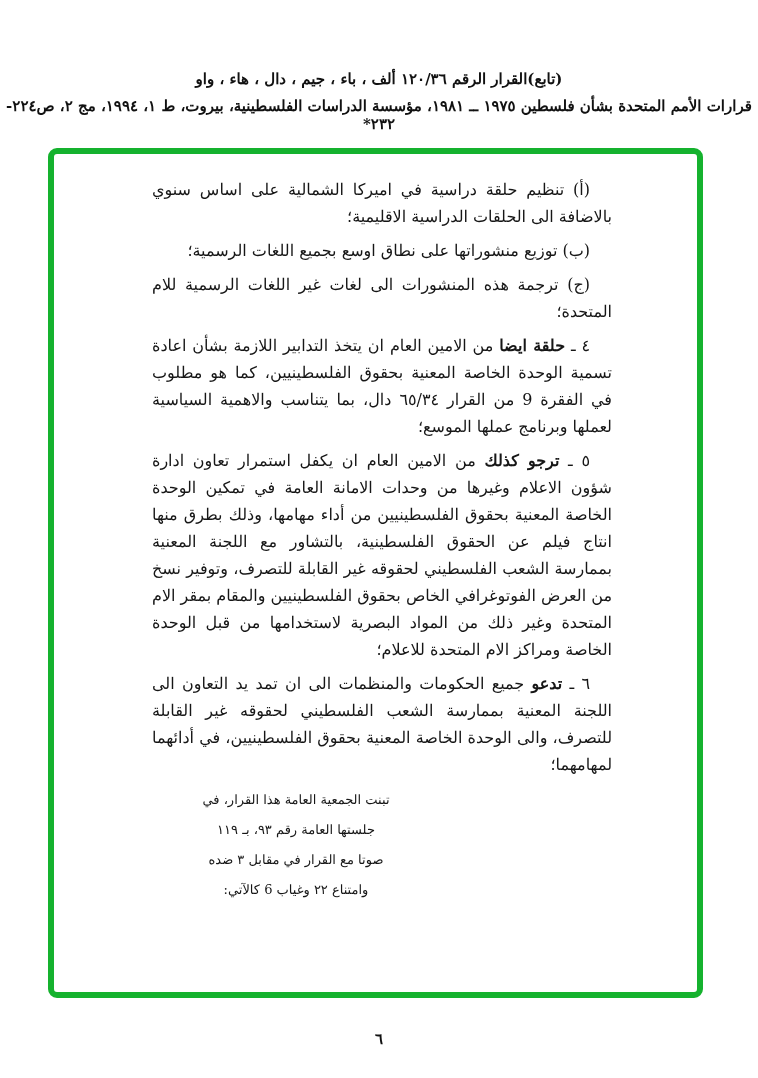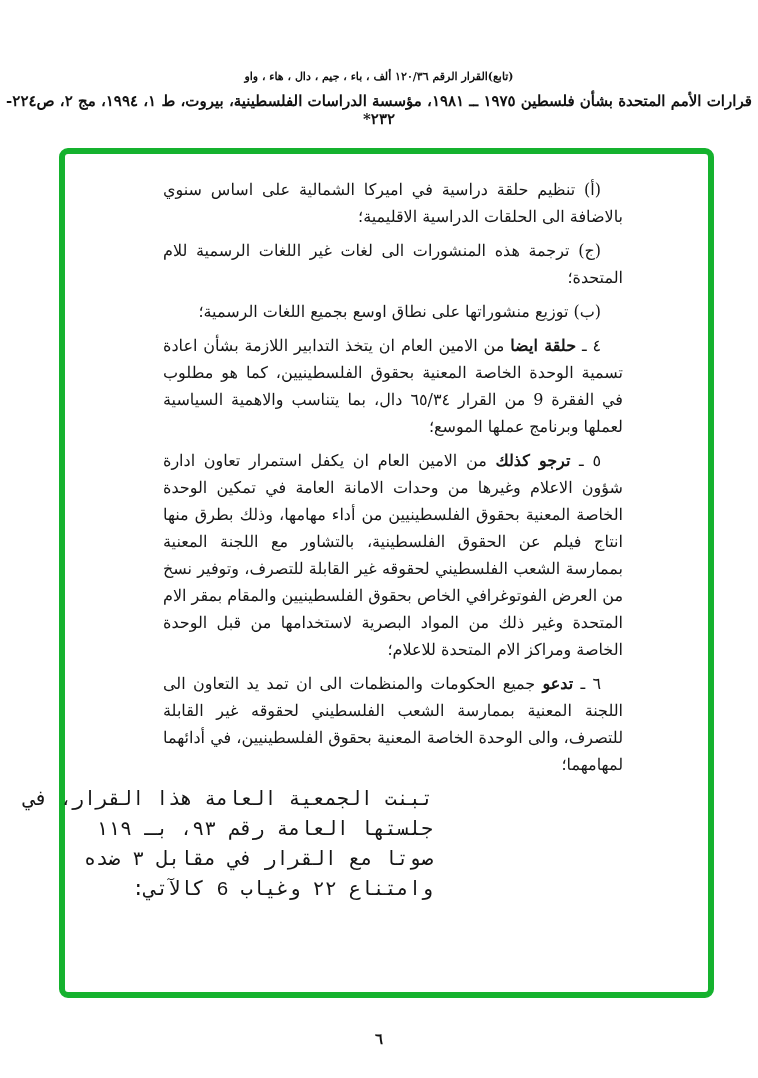--- a/index.html
+++ b/index.html
@@ -18,33 +18,33 @@
   }
   .doc-header {
     position: absolute;
     top: 70px;
     left: 0;
     right: 0;
     text-align: center;
     direction: rtl;
   }
   .doc-title {
-    font-size: 11px;
+    font-size: 15px;
     font-weight: bold;
     color: #111111;
   }
   .doc-citation {
     margin-top: 9px;
     font-size: 15px;
     font-weight: bold;
     color: #111111;
   }
   .green-box {
     position: absolute;
-    left: 59px;
+    left: 48px;
     top: 148px;
     width: 643px;
     height: 838px;
     border: 6px solid #0ea5e9;
     border-radius: 9px;
     background: #ffffff;
   }
   .text-col {
     direction: rtl;
     margin: 22px 85px 0 98px;
@@ -57,22 +57,21 @@
     text-indent: 22px;
   }
   .para .b {
     font-weight: bold;
   }
   .closing {
     width: 252px;
     margin: 4px 190px 0 0;
     text-align: center;
     line-height: 30px;
-    font-size: 20px;
-    font-family: Liberation Mono, monospace;
+    font-size: 13px;
   }
   .closing-line {
     white-space: nowrap;
   }
   .page-num {
     position: absolute;
     bottom: 30px;
     left: 0;
     right: 0;
     text-align: center;
@@ -88,22 +87,22 @@
 
   <header class="doc-header">
     <div class="doc-title">(تابع)القرار الرقم ١٢٠/٣٦ ألف ، باء ، جيم ، دال ، هاء ، واو</div>
     <div class="doc-citation">قرارات الأمم المتحدة بشأن فلسطين ١٩٧٥ ــ ١٩٨١، مؤسسة الدراسات الفلسطينية، بيروت، ط ١، ١٩٩٤، مج ٢، ص٢٢٤- ٢٣٢*</div>
   </header>
 
   <div class="green-box" style="border-color: rgb(21, 178, 46);">
     <div class="text-col">
       <div id="paragraphs">
           <p class="para"><span>(أ) تنظيم حلقة دراسية في اميركا الشمالية على اساس سنوي بالاضافة الى الحلقات الدراسية الاقليمية؛</span></p>
+          <p class="para"><span>(ب) توزيع منشوراتها على نطاق اوسع بجميع اللغات الرسمية؛</span></p>
           <p class="para"><span>(ج) ترجمة هذه المنشورات الى لغات غير اللغات الرسمية للام المتحدة؛</span></p>
-          <p class="para"><span>(ب) توزيع منشوراتها على نطاق اوسع بجميع اللغات الرسمية؛</span></p>
           <p class="para"><span>٤ ـ </span><span class="b">حلقة ايضا</span><span> من الامين العام ان يتخذ التدابير اللازمة بشأن اعادة تسمية الوحدة الخاصة المعنية بحقوق الفلسطينيين، كما هو مطلوب في الفقرة 9 من القرار ٦٥/٣٤ دال، بما يتناسب والاهمية السياسية لعملها وبرنامج عملها الموسع؛</span></p>
           <p class="para"><span>٥ ـ </span><span class="b">ترجو كذلك</span><span> من الامين العام ان يكفل استمرار تعاون ادارة شؤون الاعلام وغيرها من وحدات الامانة العامة في تمكين الوحدة الخاصة المعنية بحقوق الفلسطينيين من أداء مهامها، وذلك بطرق منها انتاج فيلم عن الحقوق الفلسطينية، بالتشاور مع اللجنة المعنية بممارسة الشعب الفلسطيني لحقوقه غير القابلة للتصرف، وتوفير نسخ من العرض الفوتوغرافي الخاص بحقوق الفلسطينيين والمقام بمقر الام المتحدة وغير ذلك من المواد البصرية لاستخدامها من قبل الوحدة الخاصة ومراكز الام المتحدة للاعلام؛</span></p>
           <p class="para"><span>٦ ـ </span><span class="b">تدعو</span><span> جميع الحكومات والمنظمات الى ان تمد يد التعاون الى اللجنة المعنية بممارسة الشعب الفلسطيني لحقوقه غير القابلة للتصرف، والى الوحدة الخاصة المعنية بحقوق الفلسطينيين، في أدائهما لمهامهما؛</span></p>
         </div>
       <div id="adoption-note" class="closing">
           <div class="closing-line">تبنت الجمعية العامة هذا القرار، في</div>
           <div class="closing-line">جلستها العامة رقم ٩٣، بـ ١١٩</div>
           <div class="closing-line">صوتا مع القرار في مقابل ٣ ضده</div>
           <div class="closing-line">وامتناع ٢٢ وغياب 6 كالآتي:</div>
         </div>

